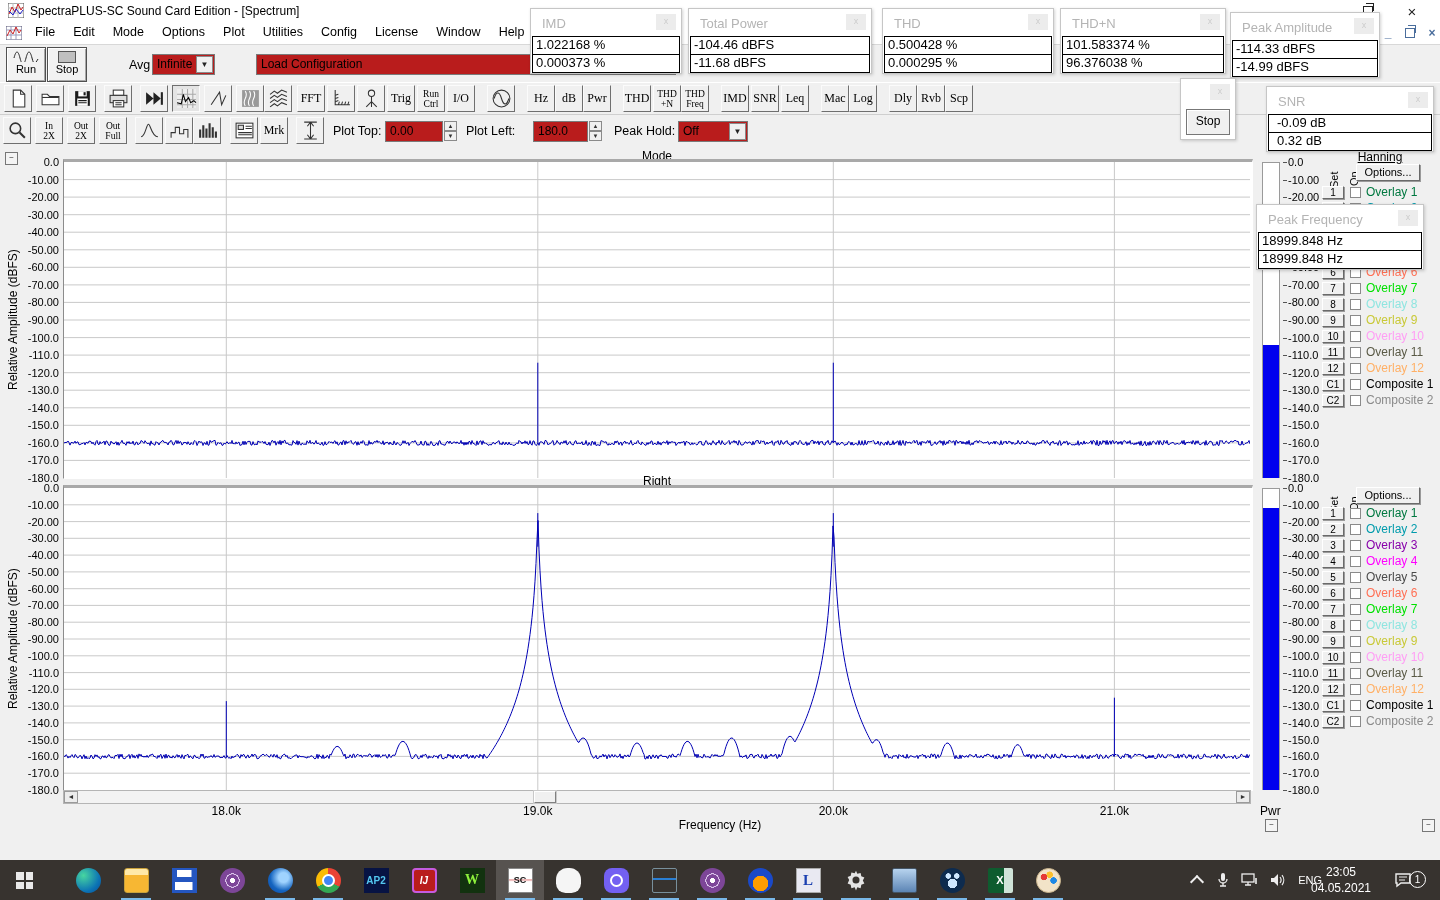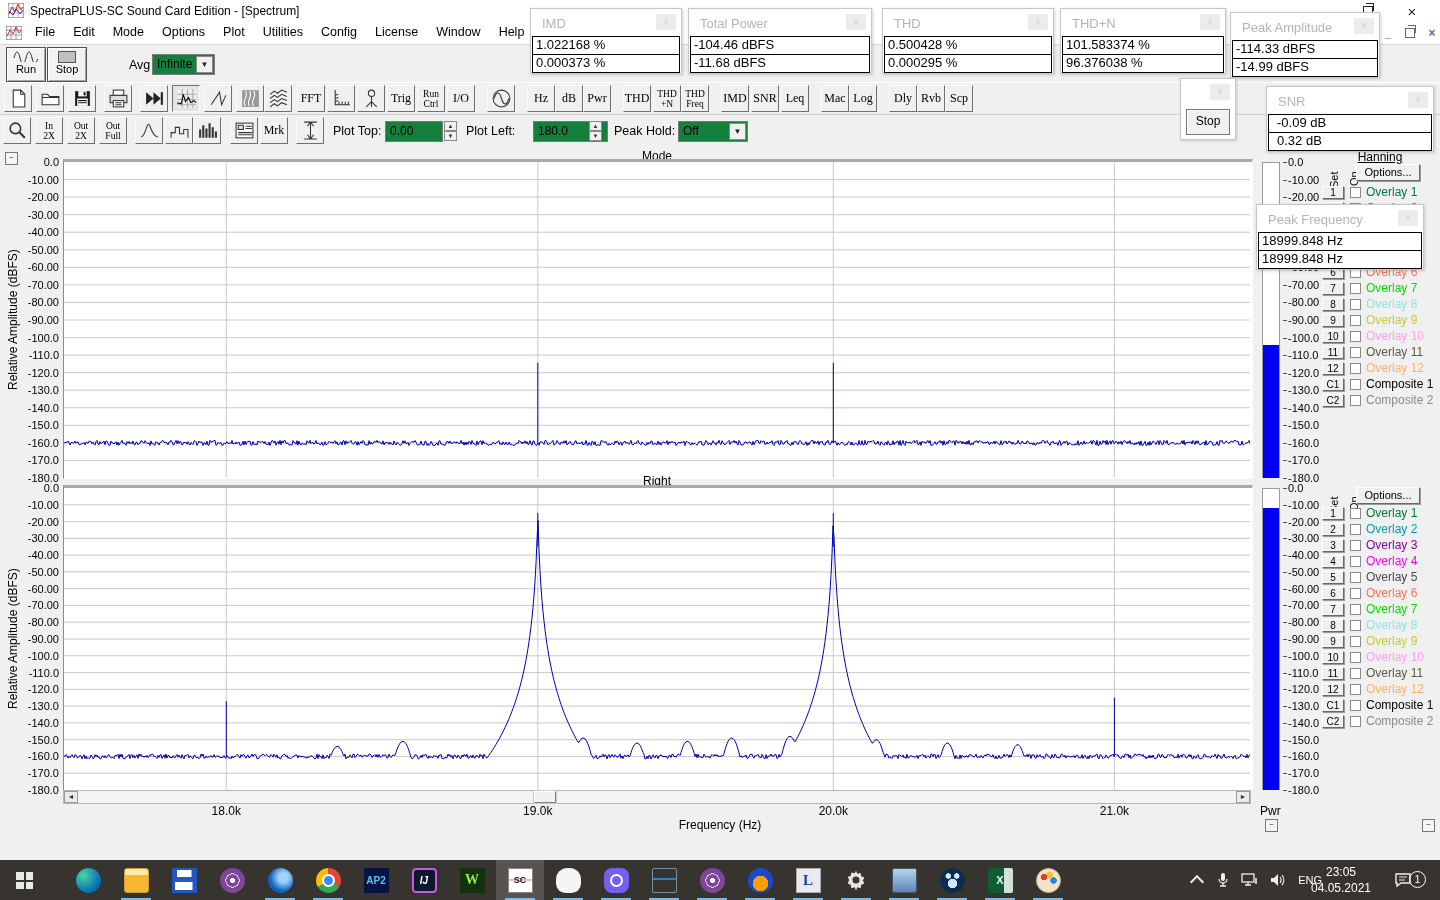--- a/index.html
+++ b/index.html
@@ -22,21 +22,21 @@
   #toolbar-b{position:absolute;left:0;top:82px;width:1440px;height:32px;background:#f0f0f0;border-top:1px solid #fff;}
   #toolbar-c{position:absolute;left:0;top:114px;width:1440px;height:34px;background:#f0f0f0;border-top:1px solid #cfcfcf;border-bottom:1px solid #9c9c9c;}
   .bigbtn{position:absolute;top:2px;width:38px;height:33px;background:#f2f2f2;border:1px solid #505050;box-shadow:inset 1px 1px 0 #fff,inset -1px -1px 0 #a8a8a8;text-align:center;font-size:11px;}
   .bigbtn .blab{display:block;margin-top:17px;line-height:11px;}
   .tbtn{position:absolute;top:2px;width:28px;height:27px;background:#f0f0f0;border:1px solid;border-color:#fbfbfb #6f6f6f #6f6f6f #fbfbfb;box-sizing:border-box;}
   .tbtn svg{display:block;margin:2px auto;width:21px;height:21px;}
   .tbtn.pressed{border-color:#6f6f6f #fbfbfb #fbfbfb #6f6f6f;background:#e4e4e4;}
   .tlabel{font-family:"Liberation Serif",serif;font-size:12px;line-height:25px;text-align:center;}
   .tlabel.two{font-size:9.5px;line-height:10px;padding-top:3px;}
   .ctl-label{position:absolute;font-size:12.5px;top:9px;}
-  .field{position:absolute;background:#15803d;border:1px solid #7a7a7a;font-size:12px;line-height:18px;padding:0 4px;box-sizing:border-box;height:21px;}
+  .field{position:absolute;background:#b91c1c;border:1px solid #7a7a7a;font-size:12px;line-height:18px;padding:0 4px;box-sizing:border-box;height:21px;}
   .spin{position:absolute;width:13px;height:21px;}
   .spin div{height:10px;background:#f0f0f0;border:1px solid #8a8a8a;font-size:6px;line-height:8px;text-align:center;color:#333;box-sizing:border-box;}
   .combo-arrow{position:absolute;width:17px;height:17px;background:#f0f0f0;border:1px solid #8a8a8a;font-size:8px;line-height:15px;text-align:center;color:#222;box-sizing:border-box;}
   
   .mpanel{position:absolute;background:#fff;border:1px solid #c6c6c6;box-shadow:1px 1px 3px rgba(0,0,0,.18);z-index:60;}
   .mpanel .ptitle-row{height:28px;position:relative;}
   .mpanel .ptxt{position:absolute;left:11px;top:7px;font-size:13px;color:#b4b4b4;}
   .mpanel .pclose{position:absolute;right:5px;top:5px;width:20px;height:16px;background:#ececec;color:#cdcdcd;font-size:9px;text-align:center;line-height:15px;}
   .mpanel .vrow{position:relative;margin:0 1px;height:17px;border:1px solid #000;margin-top:-1px;background:#fff;font-size:13px;line-height:16px;padding-left:3px;}
   
@@ -80,21 +80,21 @@
   [data-name="taskbar-file-explorer"] .ticon{border-radius:3px;background:linear-gradient(#ffe9a8 0 28%,#f7b733 28%);border:1px solid #caa23c;}
   [data-name="taskbar-floppy-app"] .ticon{background:
     linear-gradient(#fff,#fff) 50% 12%/58% 28% no-repeat,
     linear-gradient(#fff,#fff) 50% 85%/70% 32% no-repeat,#2456c0;}
   [data-name="taskbar-tor-browser"] .ticon,[data-name="taskbar-podcast"] .ticon{border-radius:50%;
     background:radial-gradient(circle,#fff 14%,#7d4698 15% 34%,#d9c2e8 35% 40%,#7d4698 41%);}
   [data-name="taskbar-thunderbird"] .ticon{border-radius:50%;background:radial-gradient(circle at 62% 38%,#9fd3ff 0 22%,#1565c0 60%,#0d47a1);}
   [data-name="taskbar-chrome"] .ticon{border-radius:50%;background:conic-gradient(#ea4335 0 120deg,#34a853 120deg 240deg,#fbbc05 240deg 360deg);position:relative;}
   [data-name="taskbar-chrome"] .ticon::after{content:"";width:9px;height:9px;background:#4285f4;border:2.5px solid #fff;border-radius:50%;}
   [data-name="taskbar-ap2"] .ticon{background:#071343;color:#53c7f0;font-size:10px;}
-  [data-name="taskbar-intellij"] .ticon{background:#0f172a;color:#fff;border-radius:4px;font-size:10px;box-shadow:inset 0 0 0 2px #c45ce0;font-style:italic;}
+  [data-name="taskbar-intellij"] .ticon{background:#b91c1c;color:#fff;border-radius:4px;font-size:10px;box-shadow:inset 0 0 0 2px #c45ce0;font-style:italic;}
   [data-name="taskbar-vegas"] .ticon{background:#12320f;color:#8ef13c;font-family:"Liberation Serif",serif;font-size:14px;}
   [data-name="taskbar-spectraplus"] .ticon{background:#fff;color:#111;border:1px solid #888;font-size:9px;
     background-image:linear-gradient(transparent 45%,rgba(200,30,30,.5) 46%,transparent 55%);}
   [data-name="taskbar-foobar2000"] .ticon{background:#f5f5f5;border-radius:46% 46% 38% 38%;}
   [data-name="taskbar-viber"] .ticon{background:#7360f2;border-radius:32%;position:relative;}
   [data-name="taskbar-viber"] .ticon::after{content:"";width:9px;height:9px;border:2px solid #fff;border-radius:50%;}
   [data-name="taskbar-system-monitor"] .ticon{background:linear-gradient(#e8eef2 60%,#9fb3bd 61%);border:1px solid #78909c;border-radius:2px;
     background-image:linear-gradient(transparent 40%,#2a7fd4 41% 48%,transparent 49%);}
   [data-name="taskbar-audio-headphones"] .ticon{border-radius:50%;background:radial-gradient(circle at 50% 62%,#ff9d00 0 38%,#1a49c8 40%);}
   [data-name="taskbar-ltspice"] .ticon{background:#e9e9f2;color:#1a3fb0;font-family:"Liberation Serif",serif;font-size:15px;border:1px solid #aaa;}
@@ -160,20 +160,23 @@
     </div>
     <div class="bigbtn" style="left:47px" data-name="stop-button">
       <div style="width:16px;height:10px;background:#bfbfbf;border:1px solid #555;margin:3px auto 0" data-name="stop-icon"></div>
       <span class="blab" style="margin-top:1px" data-name="stop-button-label">Stop</span>
     </div>
     <span class="ctl-label" style="left:129px;top:13px" data-name="avg-label">Avg</span>
     <div class="field" style="left:152px;top:9px;width:63px" data-name="avg-select">
       <span data-name="avg-value">Infinite</span>
       <div class="combo-arrow" style="right:1px;top:1px" data-name="chevron-down-icon">▼</div>
     </div>
+    <div class="field" style="left:256px;top:9px;width:420px" data-name="configuration-field">
+      <span data-name="configuration-value">Load Configuration</span>
+    </div>
   </div>
 
   <div id="toolbar-b" data-name="icon-toolbar-row1">
       <div class="tbtn" data-name="new-file-button" style="left: 4px;">
         <svg viewBox="0 0 20 20" data-name="new-file-icon">
           <path d="M5 2h7l4 4v12H5z" fill="#fff" stroke="#333"></path>
           <path d="M12 2v4h4" fill="none" stroke="#333"></path>
         </svg>
       </div>
       <div class="tbtn" data-name="open-file-button" style="left: 36px;">
@@ -302,21 +305,21 @@
       </div>
     </div>
   <div id="toolbar-c" data-name="icon-toolbar-row2">
     <span class="ctl-label" style="left:333px" data-name="plot-top-label">Plot Top:</span>
     <div class="field" style="left:385px;top:6px;width:58px" data-name="plot-top-field"><span data-name="plot-top-value">0.00</span></div>
     <div class="spin" style="left:444px;top:6px" data-name="plot-top-spinner">
         <div>▲</div>
         <div>▼</div>
       </div>
     <span class="ctl-label" style="left:466px" data-name="plot-range-label">Plot Left:</span>
-    <div class="field" style="left:533px;top:6px;width:75px" data-name="plot-range-field"><span data-name="plot-range-value">180.0</span></div>
+    <div class="field" style="left:533px;top:6px;width:55px" data-name="plot-range-field"><span data-name="plot-range-value">180.0</span></div>
     <div class="spin" style="left:589px;top:6px" data-name="plot-range-spinner">
         <div>▲</div>
         <div>▼</div>
       </div>
     <span class="ctl-label" style="left:614px" data-name="peak-hold-label">Peak Hold:</span>
     <div class="field" style="left:678px;top:6px;width:70px" data-name="peak-hold-select">
       <span data-name="peak-hold-value">Off</span>
       <div class="combo-arrow" style="right:1px;top:1px" data-name="chevron-down-icon">▼</div>
     </div>
   <div class="tbtn" data-name="zoom-button" style="left: 3px;">

